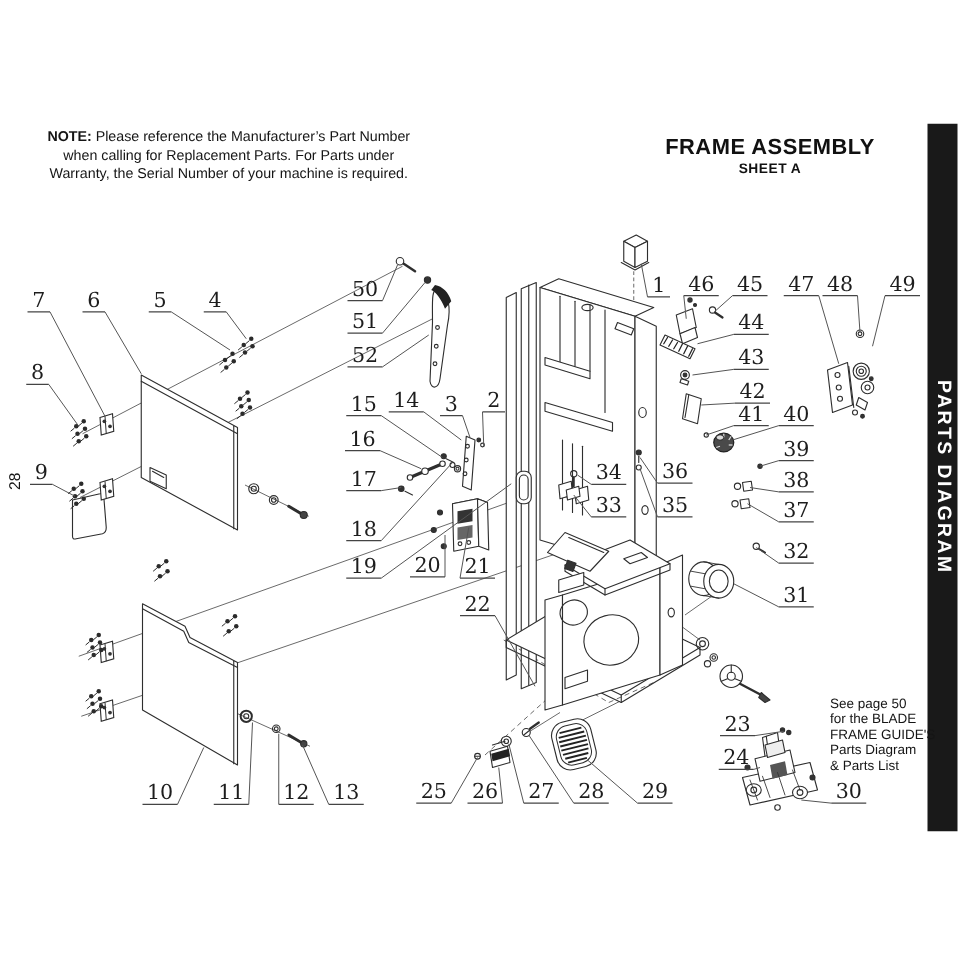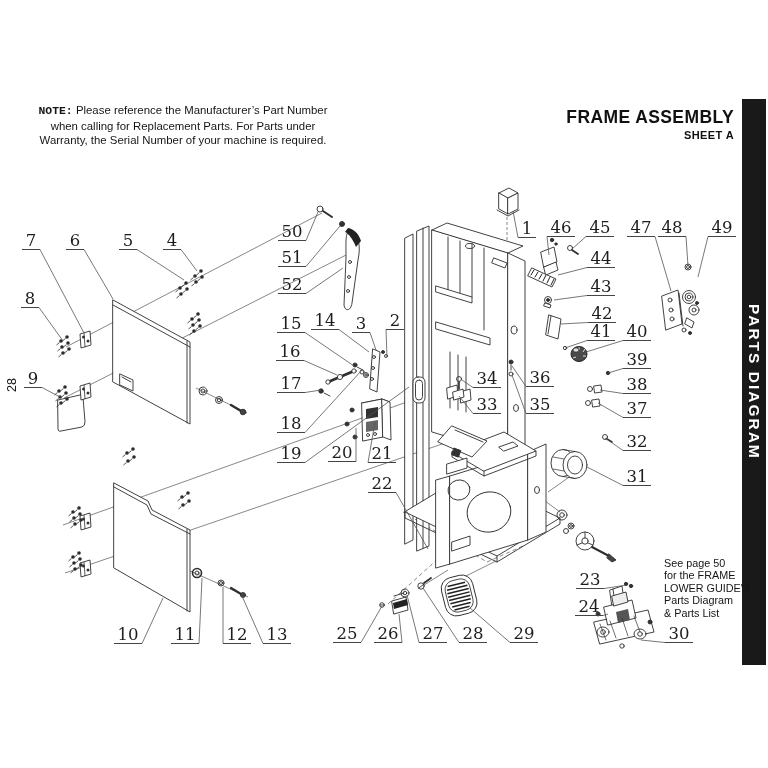--- a/index.html
+++ b/index.html
@@ -1,21 +1,21 @@
 <!DOCTYPE html>
 <html><head>
 <meta charset="utf-8">
 <style>
   html,body{margin:0;padding:0;background:#fff;}
   #page{position:relative;width:768px;height:768px;background:#fff;overflow:hidden;
         font-family:"Liberation Sans",sans-serif;color:#111;}
   .note{position:absolute;left:26px;top:103px;width:314px;text-align:center;
         font-size:11.4px;line-height:1.28;color:#151515;}
-  .note b{font-weight:bold;font-family:Liberation Mono, monospace;}
-  .title{position:absolute;left:498px;top:107px;width:236px;text-align:right;}
+  .note b{font-weight:bold;}
+  .title{position:absolute;left:498px;top:107px;width:236px;text-align:center;}
   .title .l1{font-size:17.5px;font-weight:bold;letter-spacing:.4px;}
   .title .l2{font-size:11px;font-weight:bold;letter-spacing:.4px;margin-top:1px;}
   .sidebar{position:absolute;left:742px;top:99px;width:24px;height:566px;background:#191919;
            display:flex;align-items:center;justify-content:center;}
   .sidebar span{writing-mode:vertical-rl;color:#fff;font-weight:bold;font-size:15.5px;
                 letter-spacing:2px;white-space:nowrap;}
   .pagenum{position:absolute;left:-3px;top:374px;width:30px;height:22px;display:flex;
            align-items:center;justify-content:center;transform:rotate(-90deg);
            font-size:12.5px;color:#151515;}
   .seenote{position:absolute;left:664px;top:557px;font-size:10.8px;line-height:1.15;color:#151515;}
@@ -37,22 +37,22 @@
   </div>
 
   <div class="sidebar">
     <span>PARTS DIAGRAM</span>
   </div>
 
   <div class="pagenum">28</div>
 
   <div class="seenote">
     <div>See page 50</div>
-    <div>for the FRAME</div>
-    <div>LOWER GUIDE'S</div>
+    <div>for the BLADE</div>
+    <div>FRAME GUIDE'S</div>
     <div>Parts Diagram</div>
     <div>&amp; Parts List</div>
   </div>
 
   <svg width="768" height="768" viewBox="0 0 768 768">
 
     <g class="thin">
       <line x1="66" y1="347" x2="322" y2="213"></line>
       <line x1="64" y1="398" x2="352" y2="252"></line>
       <line x1="63" y1="525" x2="418" y2="398"></line>

